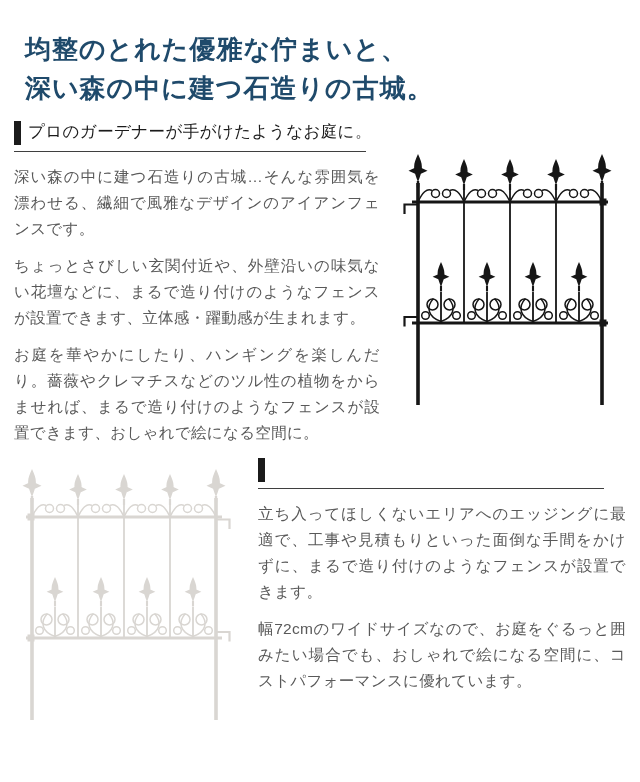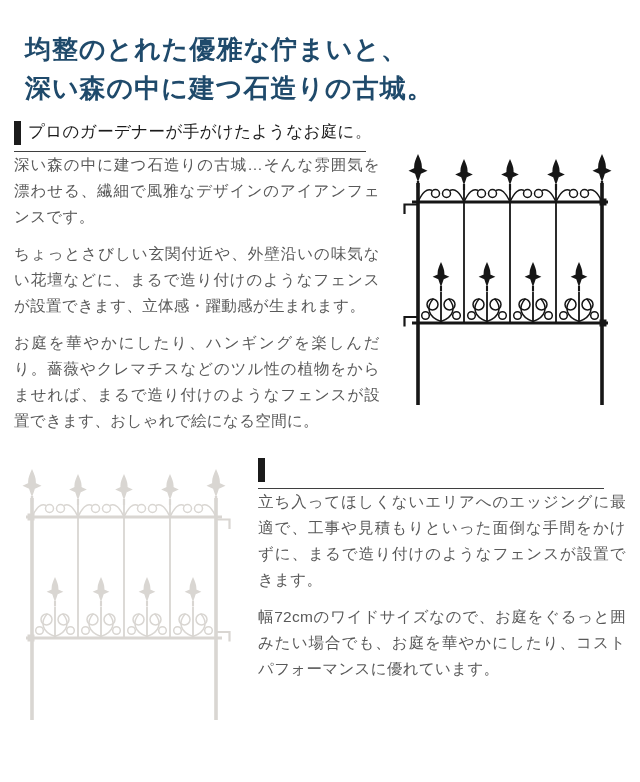--- a/index.html
+++ b/index.html
@@ -20,21 +20,21 @@
     padding-bottom:6px;
   }
   .accent-bar{
     width:7px;height:24px;flex:0 0 7px;
     background:var(--title_ink,#141414);margin-right:7px;
   }
   .section-title{
     font-size:16.5px;letter-spacing:0.4px;white-space:nowrap;
     color:var(--title_ink,#1b1b1b);
   }
-  .section-body{}
+  .section-body{margin-top:12px;}
   .section-body p{
     margin:0 0 11px 0;
     font-size:15.5px;line-height:26px;letter-spacing:0.3px;
     color:var(--body_text,#595959);
     text-align:justify;
   }
   #section-1{left:14px;top:121px;width:352px;}
   #section-1 .section-body{width:366px;}
   #section-2{left:258px;top:458px;width:346px;}
   #section-2 .section-body{width:368px;}
@@ -151,17 +151,17 @@
   <svg class="fence fence-white" width="240" height="300" viewBox="0 0 240 300" xmlns="http://www.w3.org/2000/svg">
     <use href="#fence-shape" transform="translate(240,0) scale(-1,1)"></use>
   </svg>
 
   <div class="section" id="section-2">
     <div class="section-header">
       <span class="accent-bar"></span>
     </div>
     <div class="section-body">
       <p>立ち入ってほしくないエリアへのエッジングに最適で、工事や見積もりといった面倒な手間をかけずに、まるで造り付けのようなフェンスが設置できます。</p>
-      <p>幅72cmのワイドサイズなので、お庭をぐるっと囲みたい場合でも、お庭を華やかにしたり、コストパフォーマンスに優れています。</p>
+      <p>幅72cmのワイドサイズなので、お庭をぐるっと囲みたい場合でも、おしゃれで絵になる空間に、コストパフォーマンスに優れています。</p>
     </div>
   </div>
 
 </div>
 
 </body></html>

